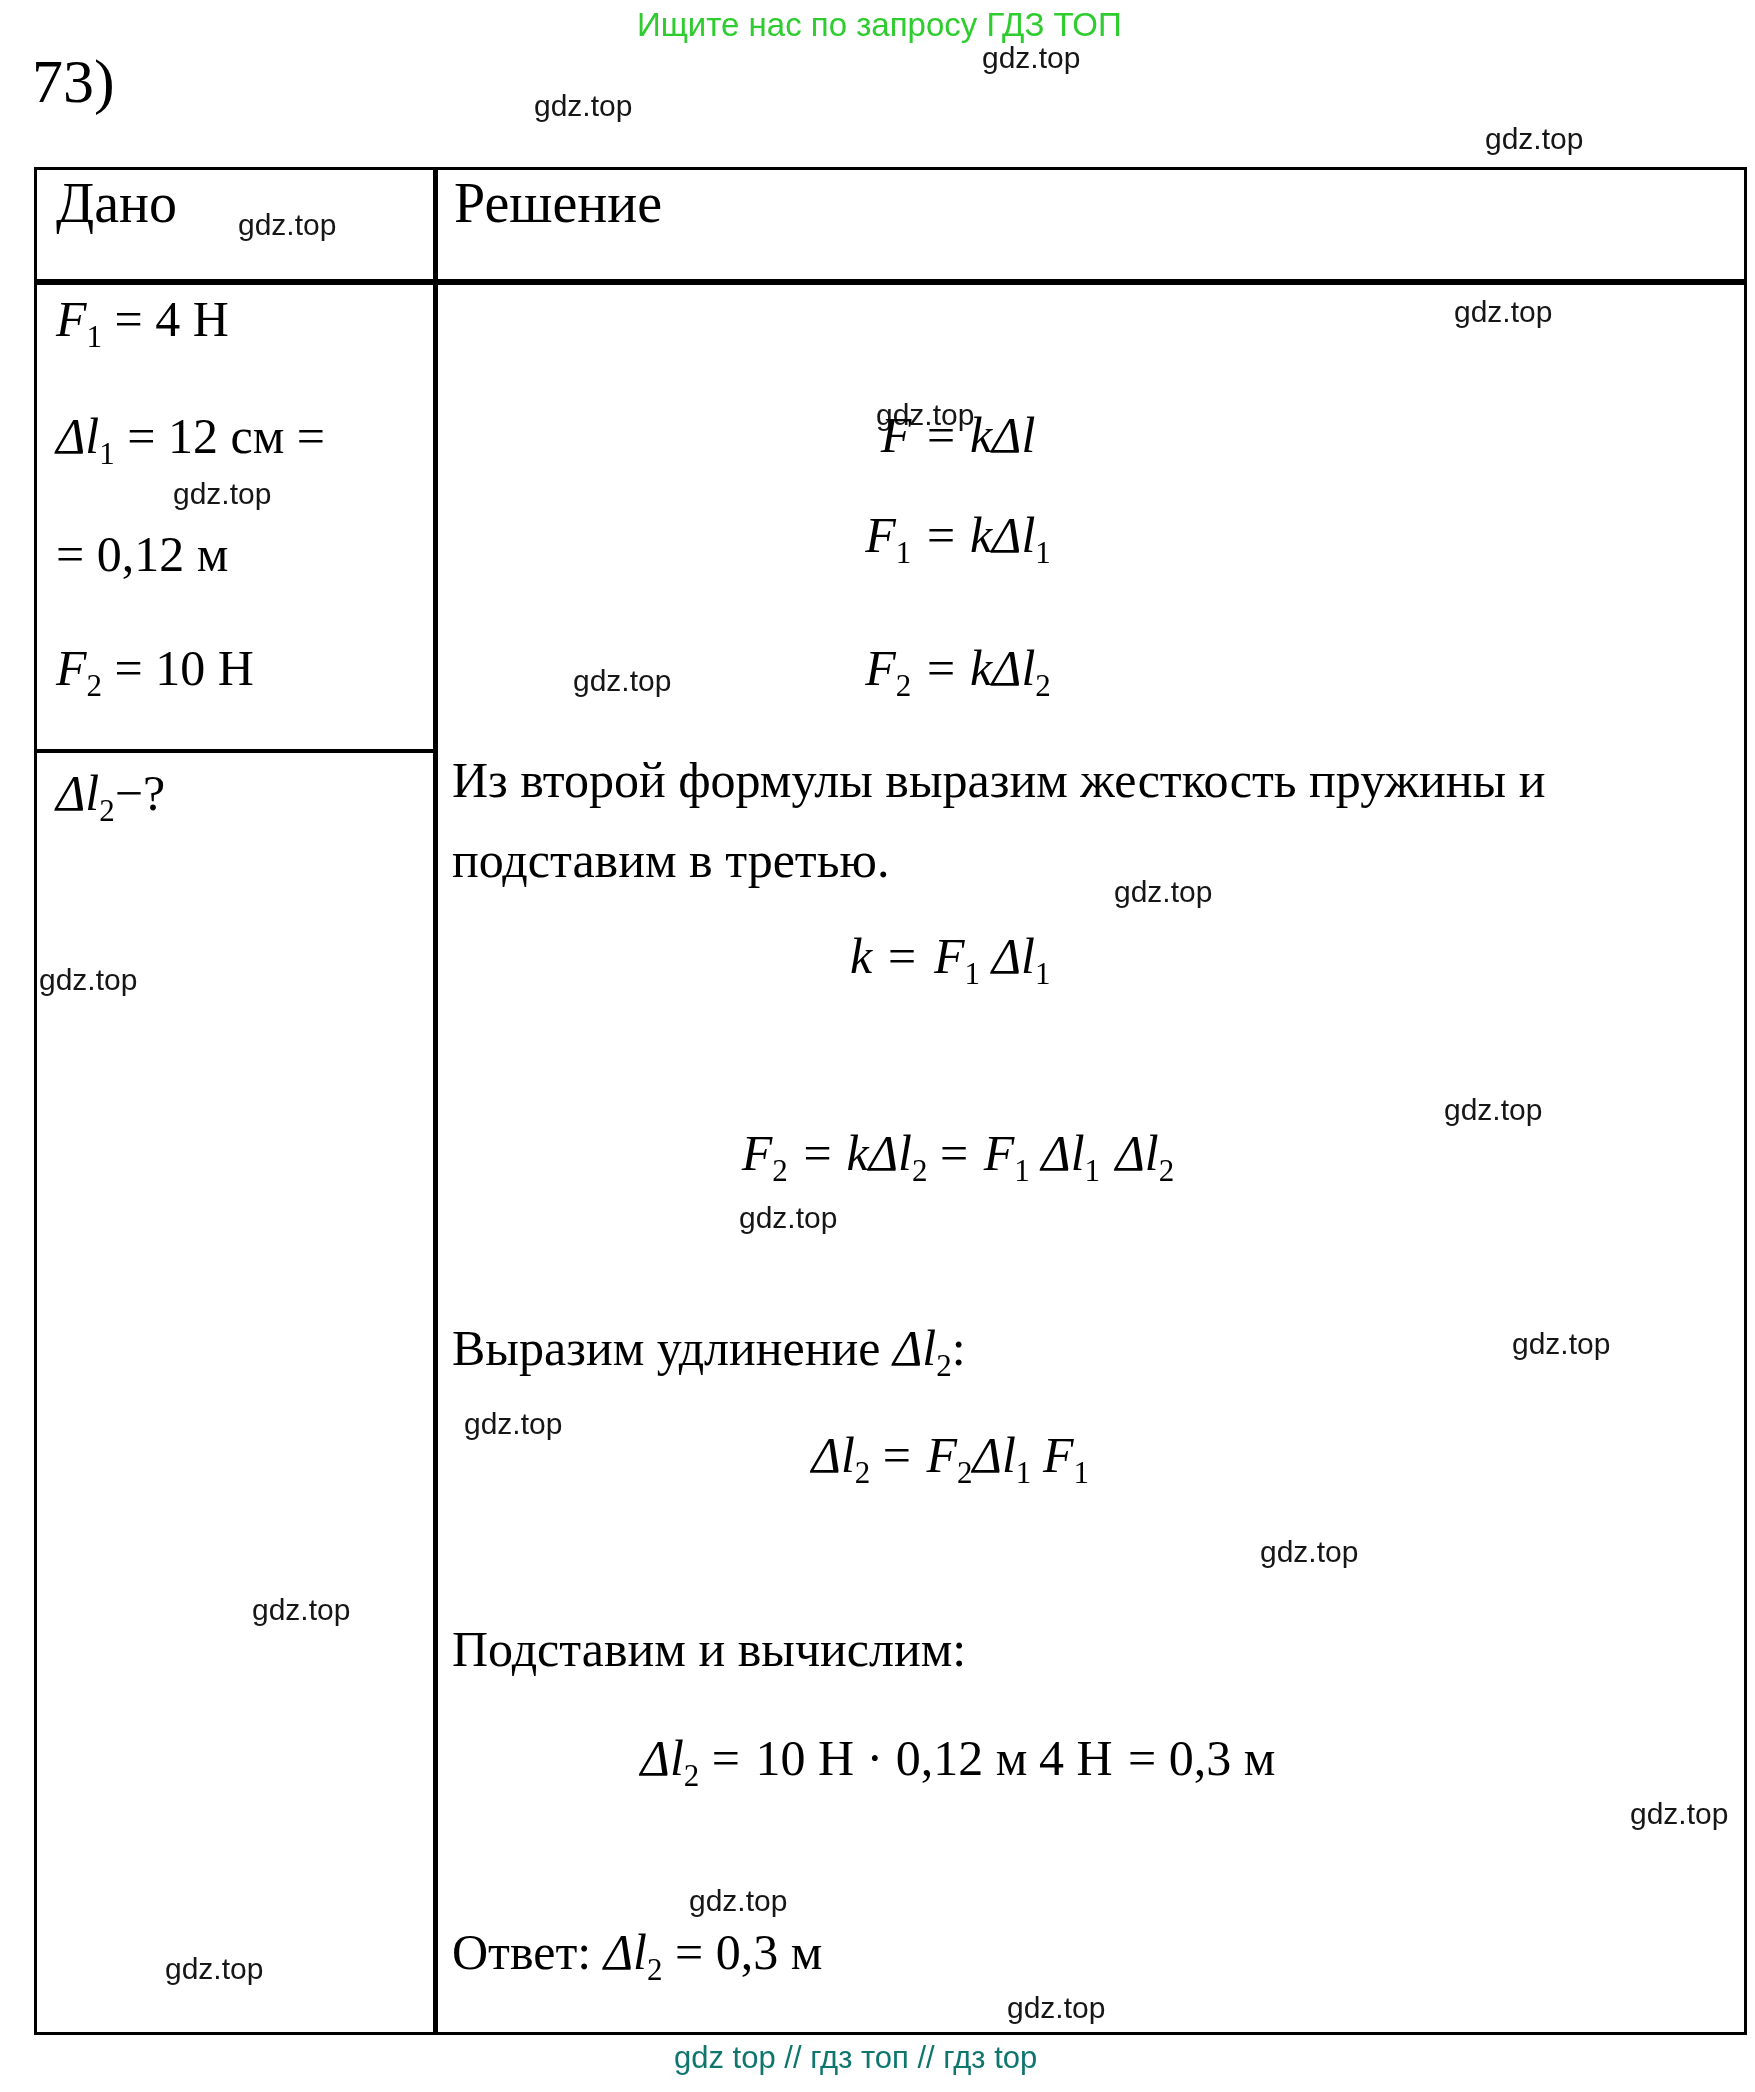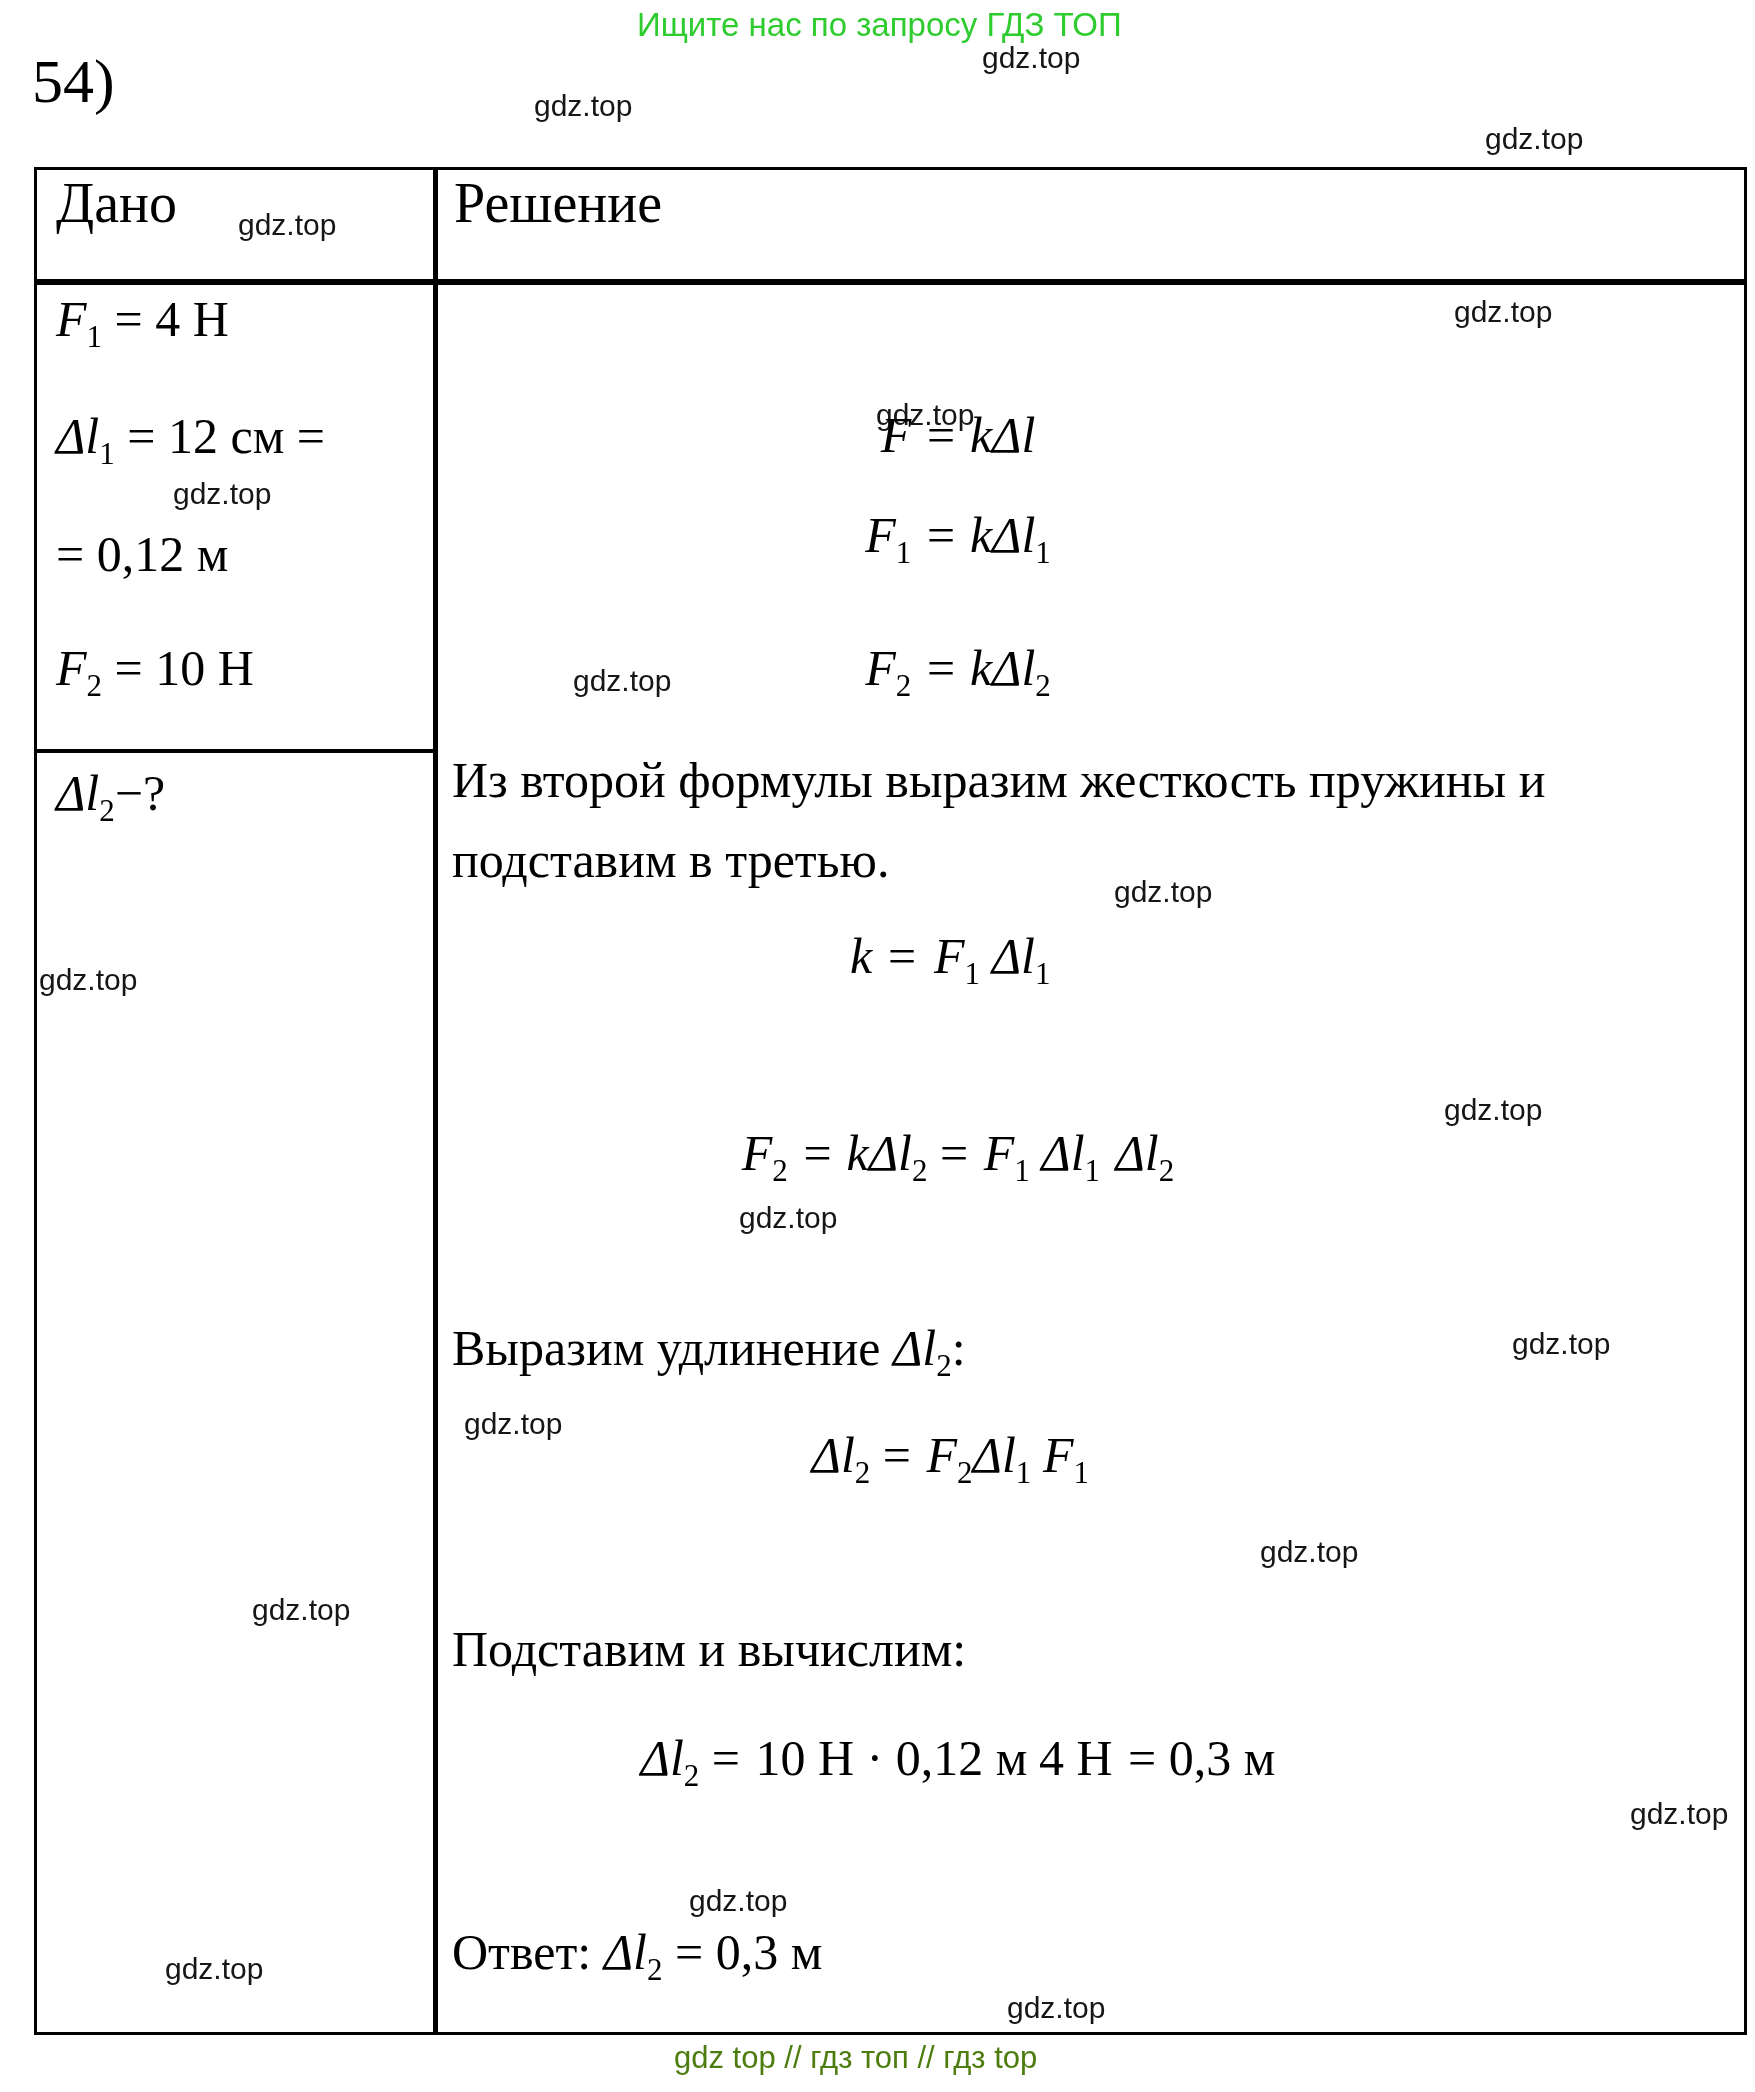--- a/index.html
+++ b/index.html
@@ -5,21 +5,21 @@
   html,body{margin:0;padding:0;background:#ffffff;}
   .page{position:relative;width:1755px;height:2092px;background:#ffffff;
         font-family:"Liberation Serif","DejaVu Serif",serif;color:#000;overflow:hidden;}
 
   
   .banner{position:absolute;left:637px;top:5.8px;
           font-family:"Liberation Sans","DejaVu Sans",sans-serif;
           font-size:33px;color:#2ecc2e;white-space:nowrap;}
   .footer{position:absolute;left:674px;top:2040px;
           font-family:"Liberation Sans","DejaVu Sans",sans-serif;
-          font-size:31px;color:#4d7c0f;white-space:nowrap;}
+          font-size:31px;color:#0f766e;white-space:nowrap;}
 
   
   .wm{position:absolute;font-family:"Liberation Sans","DejaVu Sans",sans-serif;
       font-size:30px;color:#161616;white-space:nowrap;}
 
   .pnum{position:absolute;left:32px;top:47px;font-size:62px;line-height:1.1;}
 
   
   .tbl-border{position:absolute;left:34px;top:167px;width:1713px;height:1868px;
               border:3.9px solid #000;box-sizing:border-box;}
@@ -67,21 +67,21 @@
   <span class="wm" style="left:739px;top:1201px;">gdz.top</span>
   <span class="wm" style="left:1512px;top:1327px;">gdz.top</span>
   <span class="wm" style="left:464px;top:1407px;">gdz.top</span>
   <span class="wm" style="left:1260px;top:1535px;">gdz.top</span>
   <span class="wm" style="left:252px;top:1593px;">gdz.top</span>
   <span class="wm" style="left:1630px;top:1797px;">gdz.top</span>
   <span class="wm" style="left:689px;top:1884px;">gdz.top</span>
   <span class="wm" style="left:165px;top:1952px;">gdz.top</span>
   <span class="wm" style="left:1007px;top:1991px;">gdz.top</span>
 
-  <div class="pnum">54)</div>
+  <div class="pnum">73)</div>
 
   <div class="tbl-border"></div>
   <div class="vline"></div>
   <div class="hline-header"></div>
   <div class="hline-given"></div>
 
   <div class="cell-h" style="left:56px;top:173px;">Дано</div>
   <div class="cell-h" style="left:454px;top:173px;">Решение</div>
 
   <div class="leq math" style="top:291px;">

